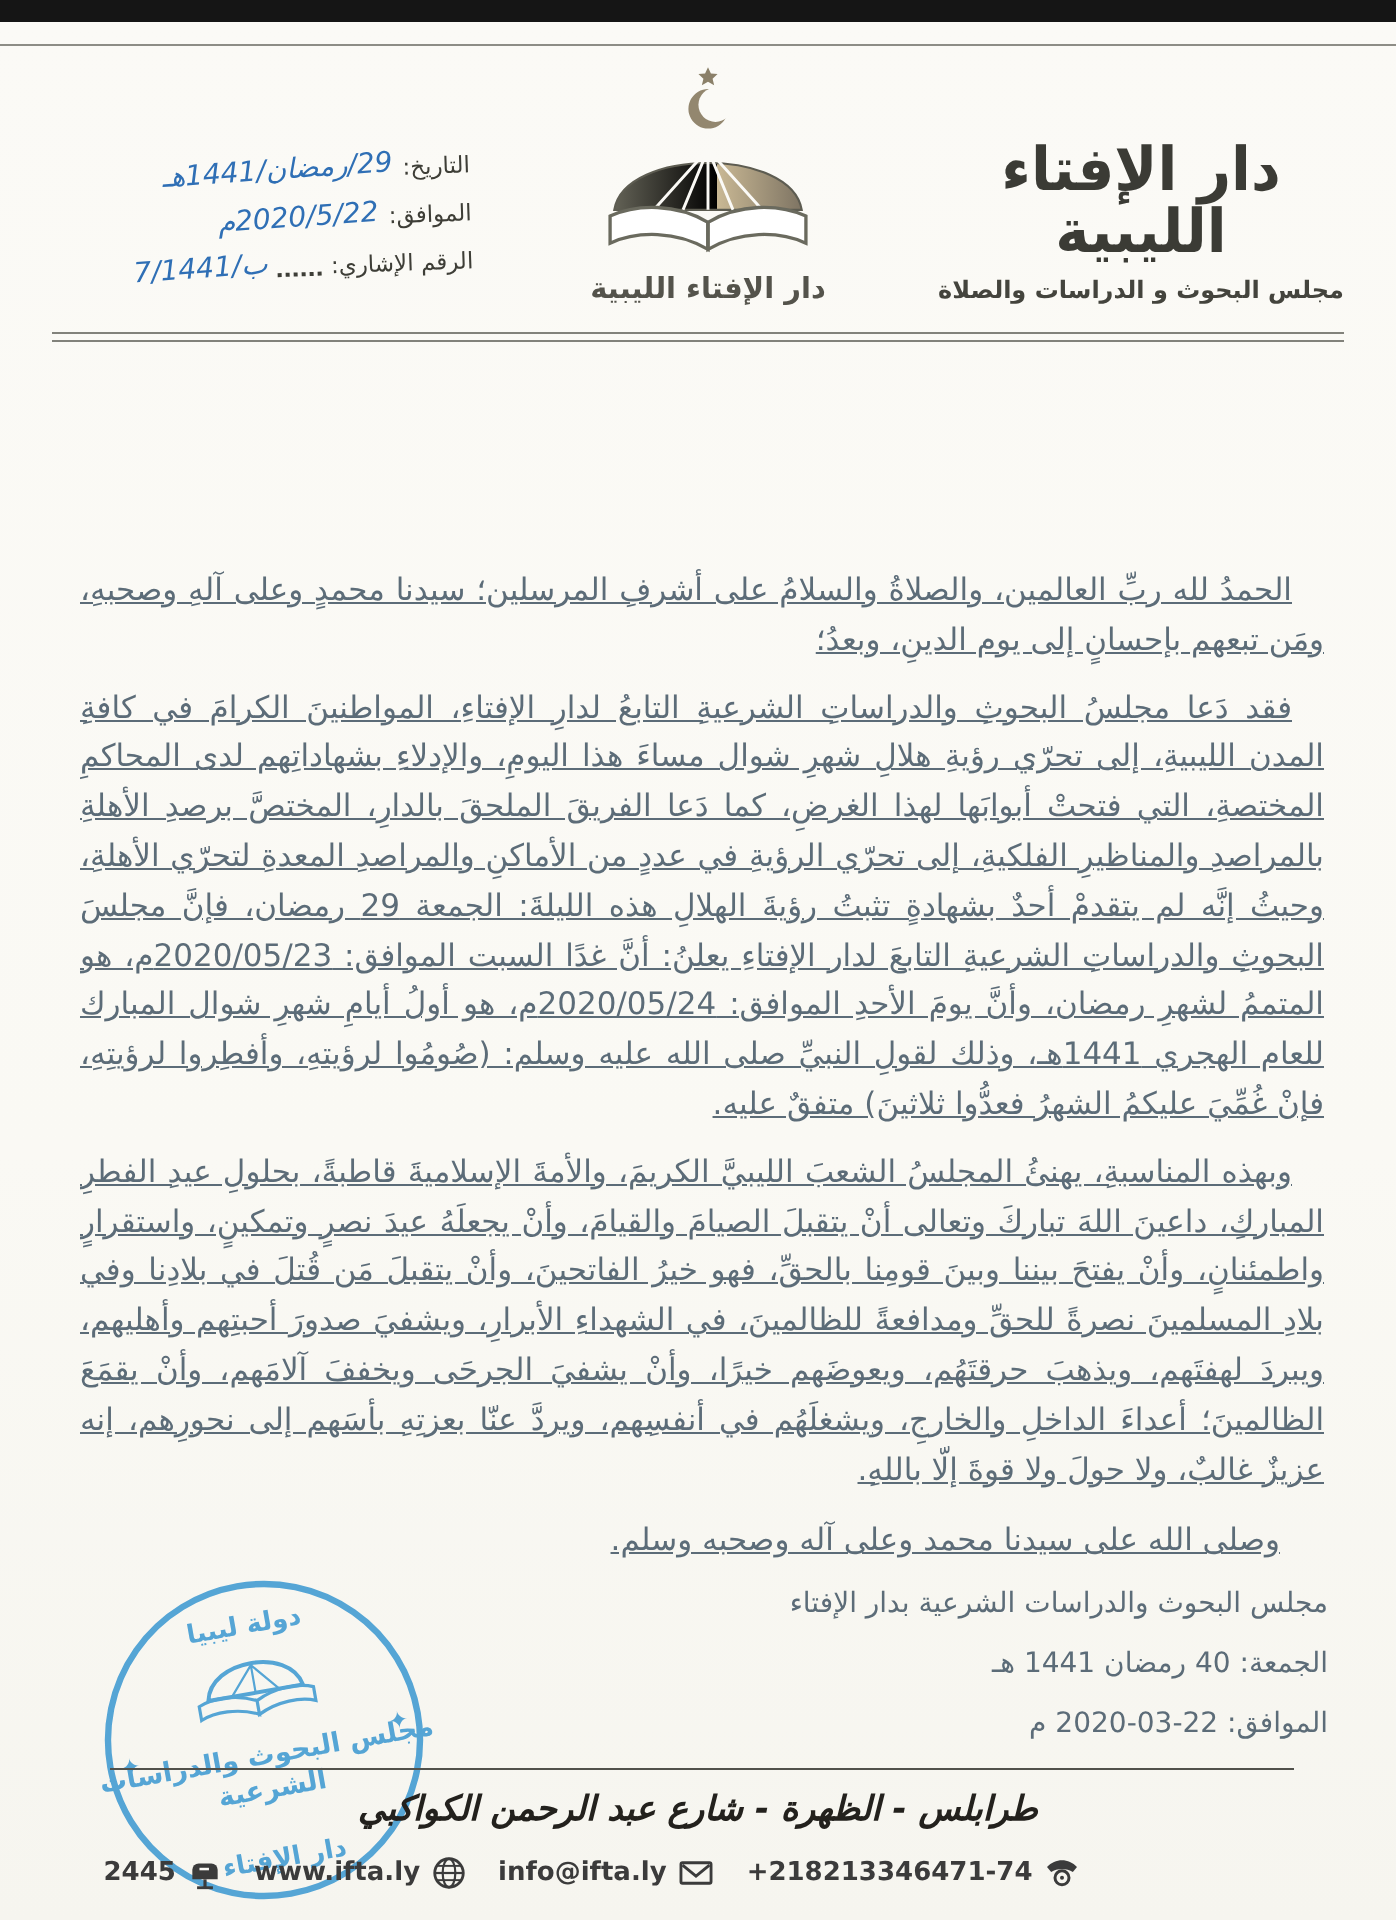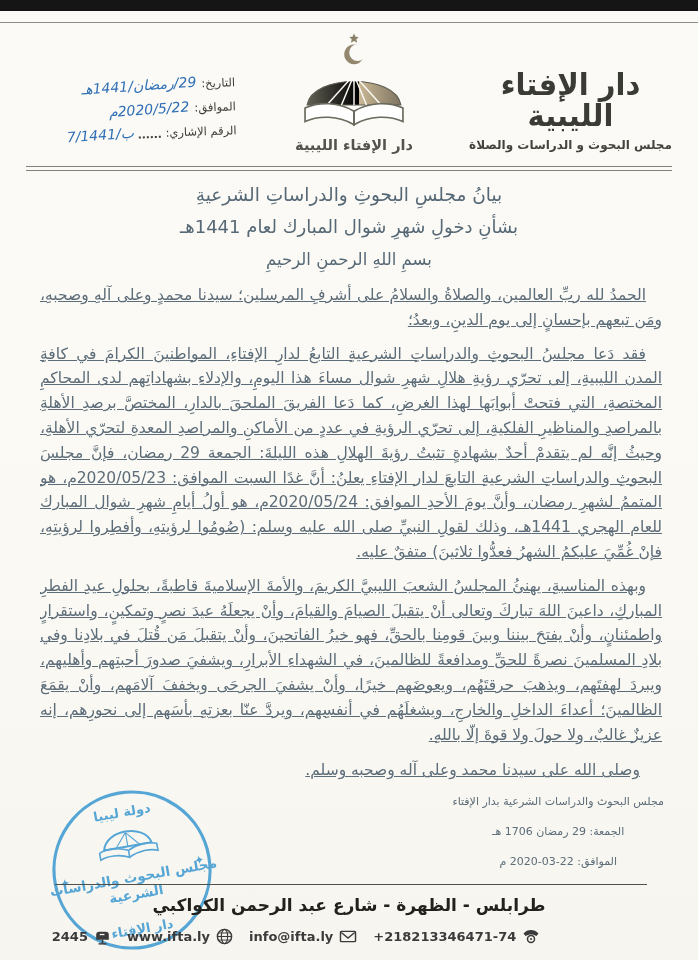--- a/index.html
+++ b/index.html
@@ -33,29 +33,29 @@
   .titles{position:absolute;top:184px;left:0;width:698px;text-align:center;direction:rtl;color:#566875;}
   .t1{font-size:18.5px;margin-bottom:11px;}
   .t2{font-size:18px;margin-bottom:13px;}
   .t3{font-size:16.5px;}
   
   .bodytext{position:absolute;top:283px;right:36px;left:40px;height:500px;overflow:hidden;
     direction:rtl;text-align:justify;color:#5c6c78;font-size:15.5px;line-height:24.8px;text-decoration:underline;}
   .bodytext p{margin:0 0 9px 0;text-indent:16px;}
   .bodytext p.closing{text-indent:22px;margin-top:11px;}
   
-  .sig{position:absolute;top:787px;right:34px;text-align:center;direction:rtl;
-    color:#5c6c78;font-size:11px;line-height:30px;}
+  .sig{position:absolute;top:787px;right:34px;text-align:right;direction:rtl;
+    color:#5c6c78;font-size:14px;line-height:30px;}
   
   .stamp{position:absolute;left:46px;top:784px;width:172px;height:172px;
     transform:rotate(-10deg);opacity:.88;}
   
   .footline{position:absolute;top:884px;left:55px;width:592px;border-top:1.7px solid #51514b;}
   .address{position:absolute;top:895px;left:0;width:698px;text-align:center;direction:rtl;
-    font-size:17px;font-weight:bold;color:#23211d;}
+    font-size:17px;font-weight:bold;color:#23211d;font-style:italic;}
   .contacts{position:absolute;top:926px;left:0;width:593px;display:flex;justify-content:center;
     align-items:center;gap:15px;direction:ltr;font-size:13px;font-weight:bold;color:#3b3b3b;}
   .citem{display:flex;align-items:center;gap:5px;}
   .citem svg{display:block;}
 </style>
 </head>
 <body>
 
 <div class="page">
 
@@ -100,36 +100,31 @@
     <div class="logo-caption">دار الإفتاء الليبية</div>
   </div>
 
   <div class="brand">
     <div class="brand-title">دار الإفتاء الليبية</div>
     <div class="brand-sub">مجلس البحوث و الدراسات والصلاة</div>
   </div>
 
   <div class="dblline"></div>
 
-  <div class="titles">
-    <div class="t1">بيانُ مجلسِ البحوثِ والدراساتِ الشرعيةِ</div>
-    <div class="t2">بشأنِ دخولِ شهرِ شوال المبارك لعام 1441هـ</div>
-    <div class="t3">بسمِ اللهِ الرحمنِ الرحيمِ</div>
-  </div>
 
   <div class="bodytext">
     <p>الحمدُ لله ربِّ العالمين، والصلاةُ والسلامُ على أشرفِ المرسلين؛ سيدنا محمدٍ وعلى آلهِ وصحبهِ، ومَن تبعهم بإحسانٍ إلى يوم الدينِ، وبعدُ؛</p>
     <p>فقد دَعا مجلسُ البحوثِ والدراساتِ الشرعيةِ التابعُ لدارِ الإفتاءِ، المواطنينَ الكرامَ في كافةِ المدن الليبيةِ، إلى تحرّي رؤيةِ هلالِ شهرِ شوال مساءَ هذا اليومِ، والإدلاءِ بشهاداتِهم لدى المحاكمِ المختصةِ، التي فتحتْ أبوابَها لهذا الغرضِ، كما دَعا الفريقَ الملحقَ بالدارِ، المختصَّ برصدِ الأهلةِ بالمراصدِ والمناظيرِ الفلكيةِ، إلى تحرّي الرؤيةِ في عددٍ من الأماكنِ والمراصدِ المعدةِ لتحرّي الأهلةِ، وحيثُ إنَّه لم يتقدمْ أحدٌ بشهادةٍ تثبتُ رؤيةَ الهلالِ هذه الليلةَ: الجمعة 29 رمضان، فإنَّ مجلسَ البحوثِ والدراساتِ الشرعيةِ التابعَ لدار الإفتاءِ يعلنُ: أنَّ غدًا السبت الموافق: 2020/05/23م، هو المتممُ لشهرِ رمضان، وأنَّ يومَ الأحدِ الموافق: 2020/05/24م، هو أولُ أيامِ شهرِ شوال المبارك للعام الهجري 1441هـ، وذلك لقولِ النبيِّ صلى الله عليه وسلم: (صُومُوا لرؤيتهِ، وأفطِروا لرؤيتِهِ، فإنْ غُمِّيَ عليكمُ الشهرُ فعدُّوا ثلاثينَ) متفقٌ عليه.</p>
     <p>وبهذه المناسبةِ، يهنئُ المجلسُ الشعبَ الليبيَّ الكريمَ، والأمةَ الإسلاميةَ قاطبةً، بحلولِ عيدِ الفطرِ المباركِ، داعينَ اللهَ تباركَ وتعالى أنْ يتقبلَ الصيامَ والقيامَ، وأنْ يجعلَهُ عيدَ نصرٍ وتمكينٍ، واستقرارٍ واطمئنانٍ، وأنْ يفتحَ بيننا وبينَ قومِنا بالحقِّ، فهو خيرُ الفاتحينَ، وأنْ يتقبلَ مَن قُتلَ في بلادِنا وفي بلادِ المسلمينَ نصرةً للحقِّ ومدافعةً للظالمينَ، في الشهداءِ الأبرارِ، ويشفيَ صدورَ أحبتِهم وأهليهم، ويبردَ لهفتَهم، ويذهبَ حرقتَهُم، ويعوضَهم خيرًا، وأنْ يشفيَ الجرحَى ويخففَ آلامَهم، وأنْ يقمَعَ الظالمينَ؛ أعداءَ الداخلِ والخارجِ، ويشغلَهُم في أنفسِهم، ويردَّ عنّا بعزتِهِ بأسَهم إلى نحورِهم، إنه عزيزٌ غالبٌ، ولا حولَ ولا قوةَ إلّا باللهِ.</p>
     <p class="closing">وصلى الله على سيدنا محمد وعلى آله وصحبه وسلم.</p>
   </div>
 
   <div class="sig">
     <div>مجلس البحوث والدراسات الشرعية بدار الإفتاء</div>
-    <div>الجمعة: 29 رمضان 1706 هـ</div>
+    <div>الجمعة: 40 رمضان 1441 هـ</div>
     <div>الموافق: 22-03-2020 م</div>
   </div>
 
   <div class="stamp">
     <svg width="172" height="172" viewBox="0 0 172 172">
       <circle cx="86" cy="86" r="78" fill="none" stroke="#3f9ad2" stroke-width="3.2"></circle>
       <text x="86" y="32" text-anchor="middle" font-size="13" fill="#3f9ad2" font-weight="bold" direction="rtl">دولة ليبيا</text>
       <text x="18" y="92" text-anchor="middle" font-size="12" fill="#3f9ad2">✦</text>
       <text x="154" y="92" text-anchor="middle" font-size="12" fill="#3f9ad2">✦</text>
       <path d="M62 62 C 66 42 106 42 110 62 Z" fill="none" stroke="#3f9ad2" stroke-width="2"></path>

